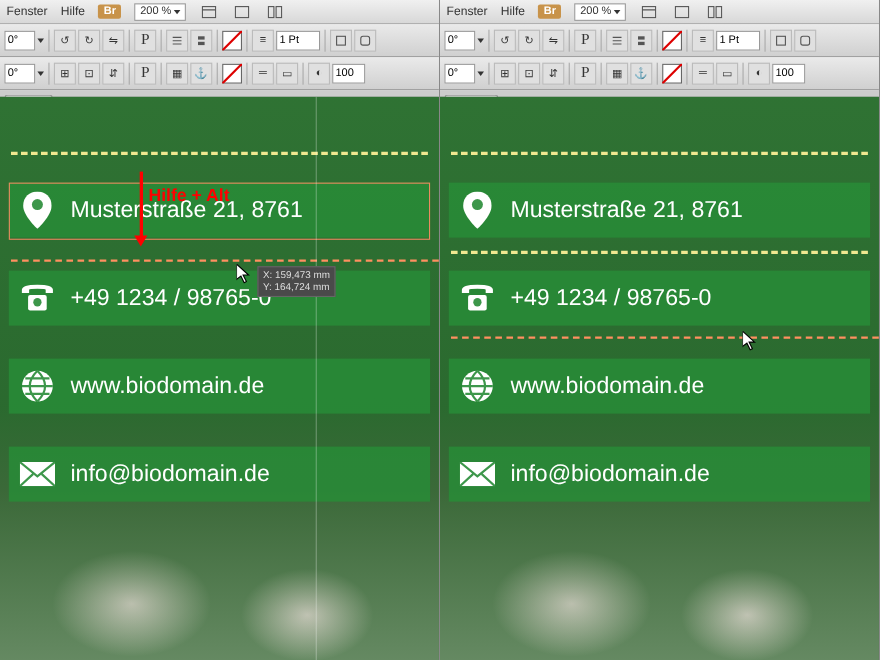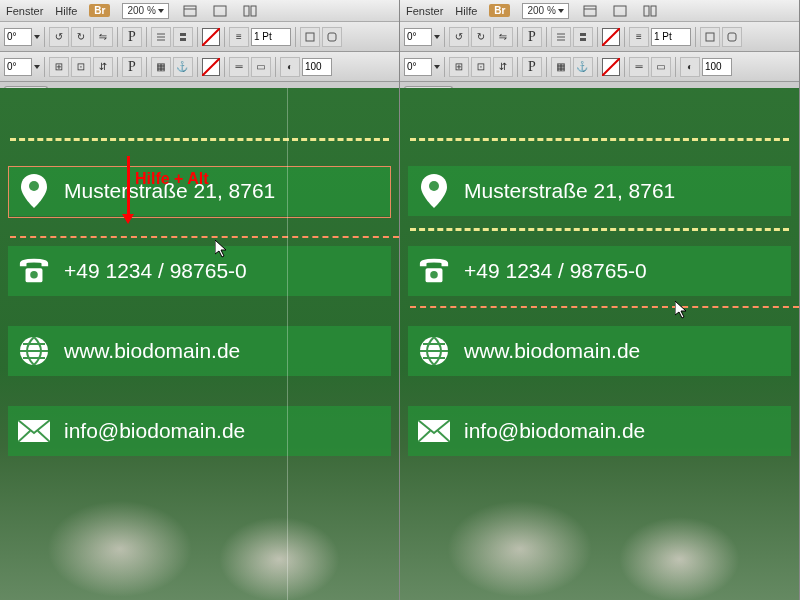--- a/index.html
+++ b/index.html
@@ -469,20 +469,24 @@
 
     <div class="arrow-down" style="top:68px;left:127px;height:60px"></div>
     <div class="annotation" style="top:82px;left:135px">Hilfe + Alt</div>
 
     <div class="cursor" style="top:152px;left:215px">
       <svg width="14" height="18">
           <path d="M0 0 L0 14 L4 11 L7 17 L9 16 L6 10 L11 10 Z" fill="#fff" stroke="#000" stroke-width="1"></path>
         </svg>
     </div>
 
+    <div class="coord-tooltip" style="top:154px;left:234px">
+      <div><span>X:</span> <span>159,473 mm</span></div>
+      <div><span>Y:</span> <span>164,724 mm</span></div>
+    </div>
   </div>
 </div>
 
 <div class="pane">
 
   <div class="menu-bar">
     <span class="menu-item">Fenster</span>
     <span class="menu-item">Hilfe</span>
     <span class="br-badge">Br</span>
     <div class="zoom-select">

